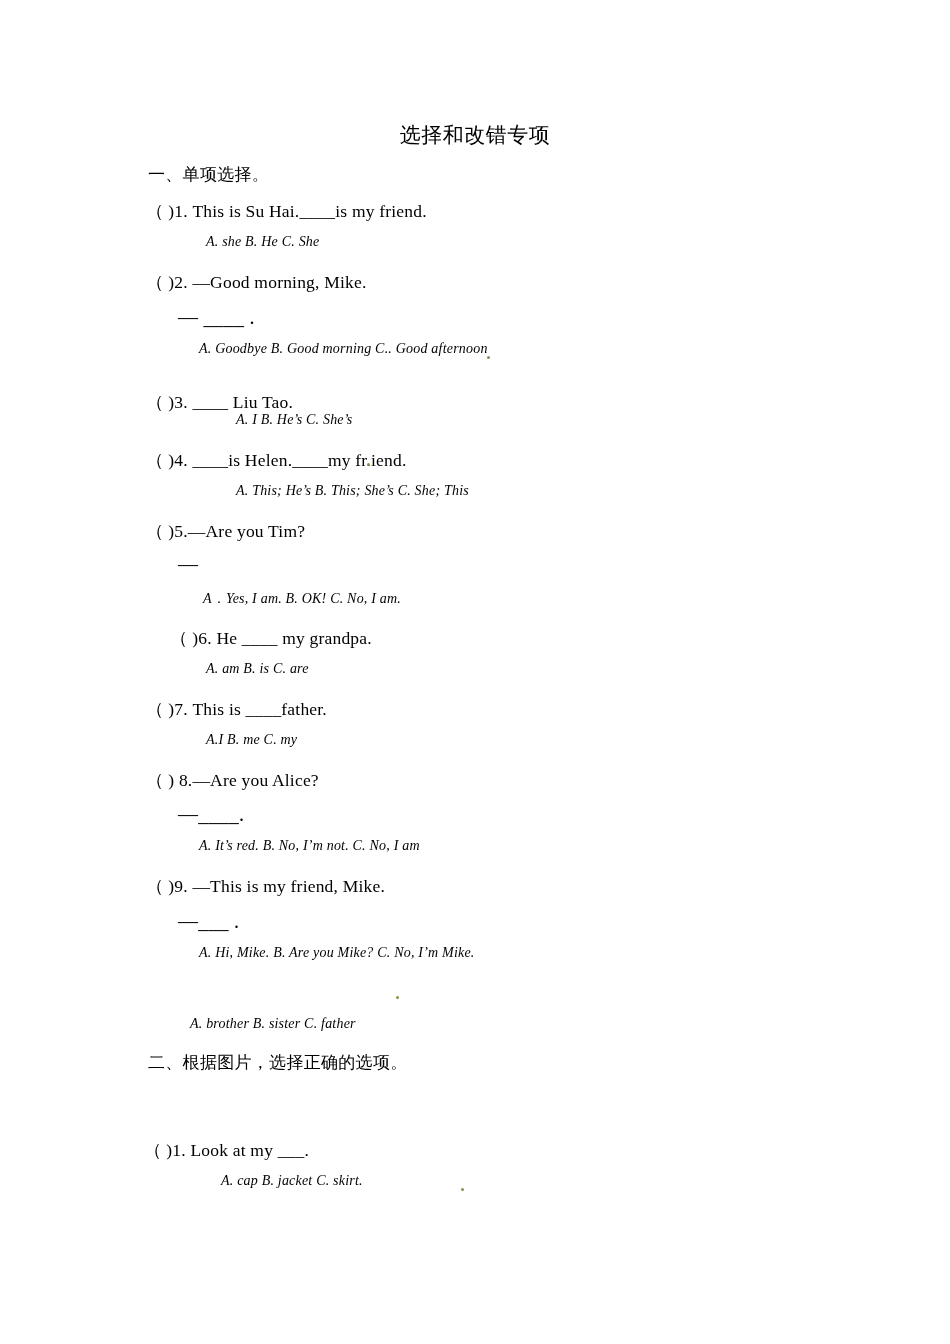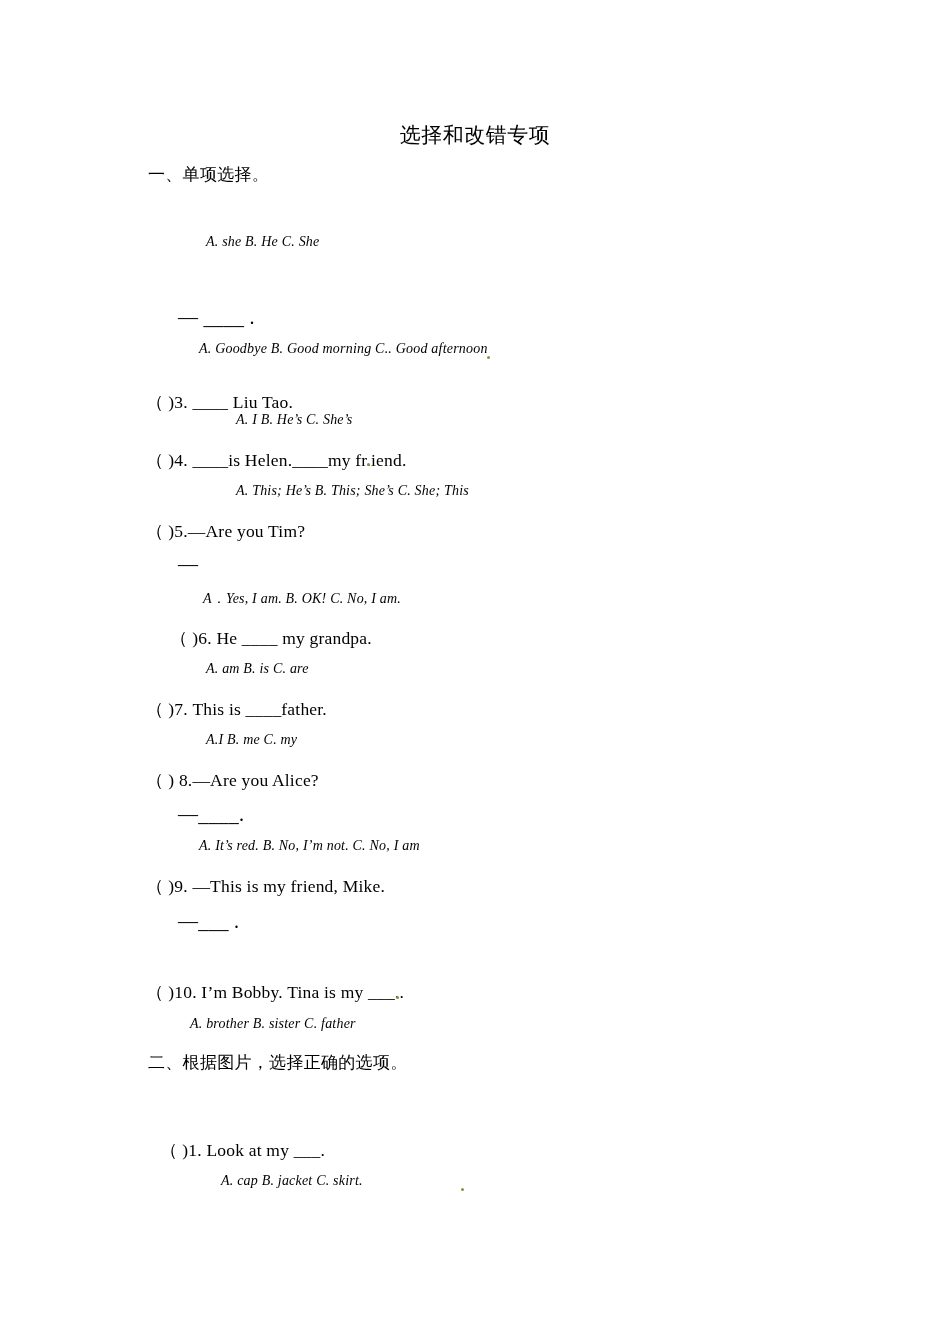--- a/index.html
+++ b/index.html
@@ -76,22 +76,24 @@
 </style>
 </head>
 <body>
 
 <div class="page">
 
   <div class="doc-title">选择和改错专项</div>
 
   <div class="section-head" style="left:148px; top:163px;text-align:center;">一、单项选择。</div>
 
+  <div class="q-line" style="left:146px; top:199px;">（    )1. This is Su Hai.____is my friend.</div>
   <div class="opt-line" style="left:206px; top:234px;">A. she          B. He               C. She</div>
 
+  <div class="q-line" style="left:146px; top:270px;">（    )2. —Good morning, Mike.</div>
   <div class="cont-line" style="left:178px; top:306px;">—  ____ .</div>
   <div class="opt-line" style="left:199px; top:341px;">A. Goodbye     B. Good morning    C.. Good afternoon</div>
 
   <div class="q-line" style="left:146px; top:390px;">（    )3. ____  Liu Tao.</div>
   <div class="opt-line" style="left:236px; top:412px;">A. I          B. He’s           C. She’s</div>
 
   <div class="q-line" style="left:146px; top:448px;">（    )4. ____is Helen.____my fr.iend.</div>
   <div class="opt-line" style="left:236px; top:483px;">A. This; He’s      B. This; She’s     C. She; This</div>
 
   <div class="q-line" style="left:146px; top:519px;">（    )5.—Are you Tim?</div>
@@ -103,27 +105,27 @@
 
   <div class="q-line" style="left:146px; top:697px;">（    )7. This is ____father.</div>
   <div class="opt-line" style="left:206px; top:732px;">A.I             B. me        C. my</div>
 
   <div class="q-line" style="left:146px; top:768px;">（   ) 8.—Are you Alice?</div>
   <div class="cont-line" style="left:178px; top:803px;">—____.</div>
   <div class="opt-line" style="left:199px; top:838px;">A. It’s red.      B. No, I’m not.     C. No, I am</div>
 
   <div class="q-line" style="left:146px; top:874px;">（    )9. —This is my friend, Mike.</div>
   <div class="cont-line" style="left:178px; top:910px;">—___ .</div>
+  <div class="opt-line" style="left:199px; top:945px;">A. Hi, Mike.      B. Are you Mike?    C. No, I’m Mike.</div>
 
-  <div class="q-line" style="left:146px; top:980px;">（    )10. I’m Bobby. Tina is my ___..</div>
   <div class="opt-line" style="left:190px; top:1016px;">A. brother        B. sister          C. father</div>
 
   <div class="section-head" style="left:148px; top:1051px;">二、根据图片，选择正确的选项。</div>
 
-  <div class="q-line" style="left:160px; top:1138px;">（    )1. Look at my ___.</div>
+  <div class="q-line" style="left:144px; top:1138px;">（    )1. Look at my ___.</div>
   <div class="opt-line" style="left:221px; top:1173px;">A. cap      B. jacket     C. skirt.</div>
 
   <div class="tiny-mark" style="left:367px; top:463px;"></div>
   <div class="tiny-mark" style="left:461px; top:1188px;"></div>
   <div class="tiny-mark" style="left:396px; top:996px;"></div>
   <div class="tiny-mark" style="left:487px; top:356px;"></div>
 
 </div>
 
 </body></html>

